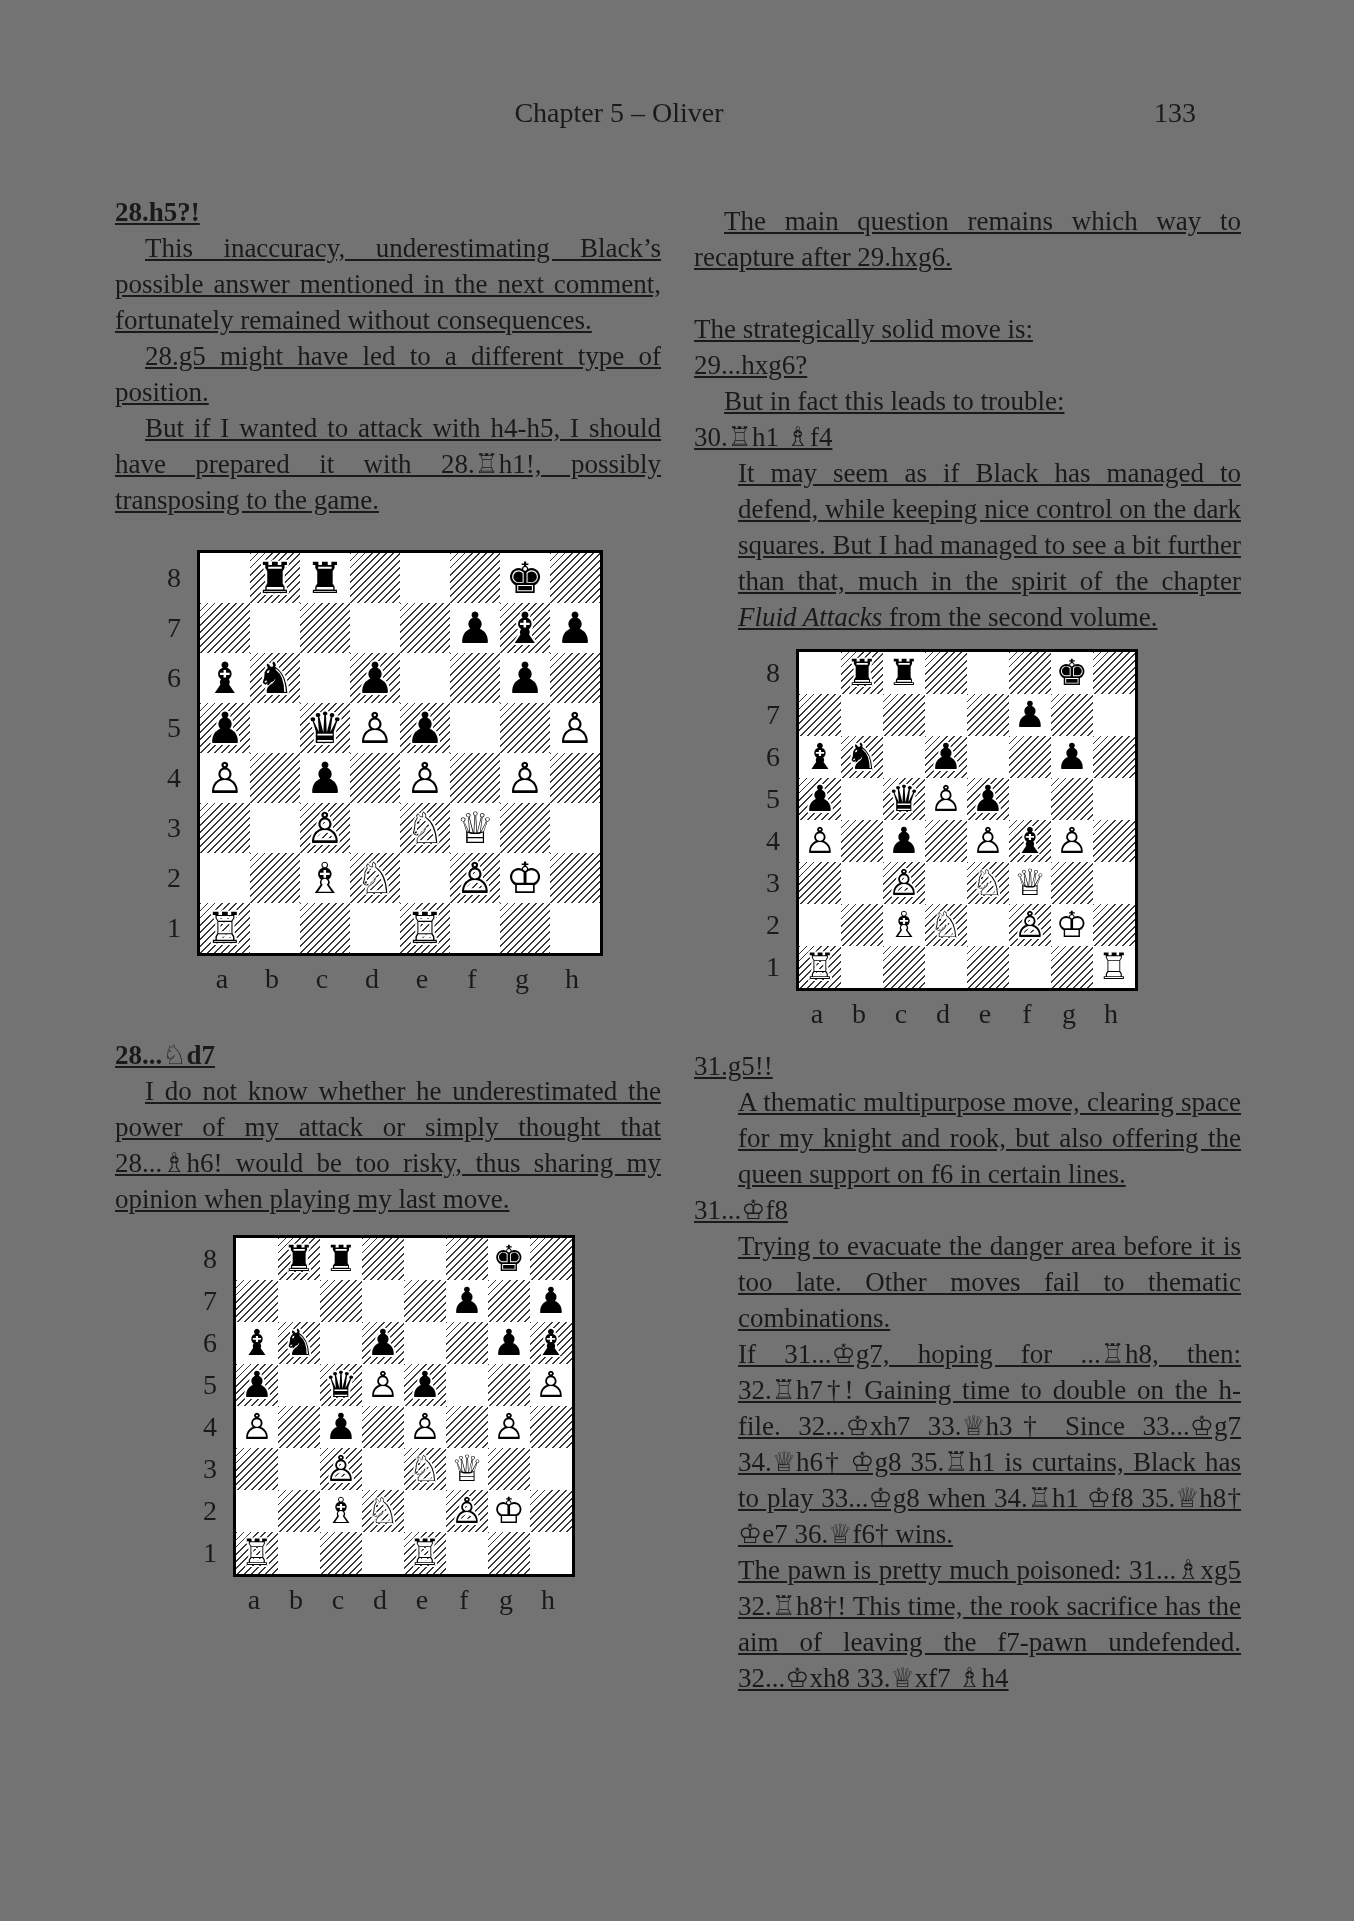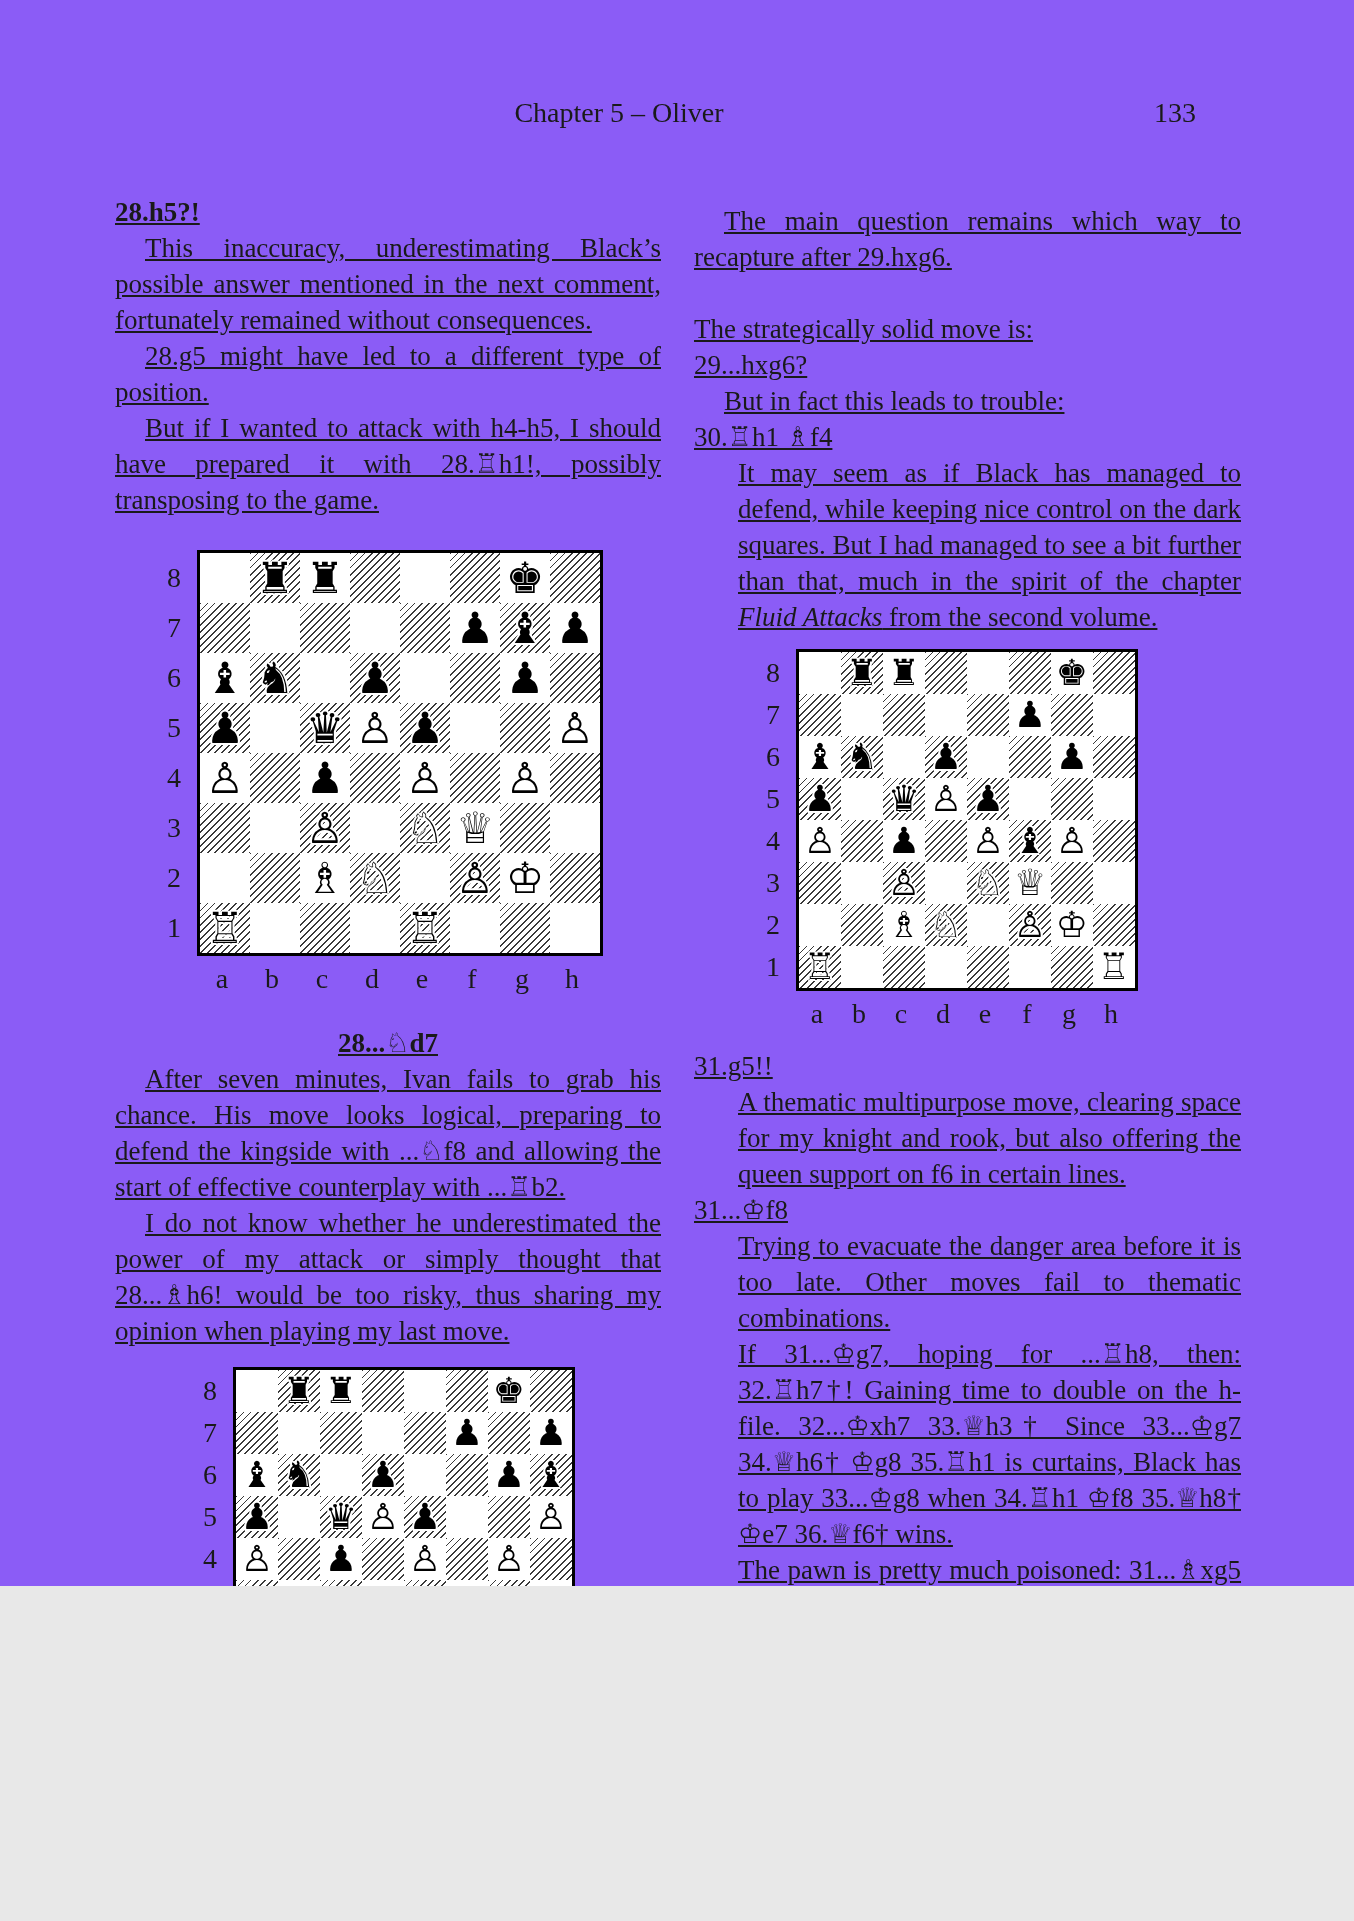--- a/index.html
+++ b/index.html
@@ -1,17 +1,17 @@
 <!DOCTYPE html>
 <html><head>
 <meta charset="utf-8">
 <style>
   html,body { margin:0; padding:0; background:#e8e8e8; }
   .page {
-    position:relative; width:1354px; height:1586px; background:#8b5cf6;
+    position:relative; width:1354px; height:1921px; background:#737373;
     font-family:"Liberation Serif","DejaVu Serif","DejaVu Sans",serif;
     color:#1a1a1a; overflow:hidden;
   }
   .running-head { position:absolute; top:97px; left:0; width:1238px; text-align:center; font-size:28px; }
   .page-number  { position:absolute; top:97px; left:1096px; width:100px; text-align:right; font-size:28px; }
 
   .col { position:absolute; font-size:27px; line-height:36px; text-align:justify; }
   .col-left  { left:115px; top:194px; width:546px; }
   .col-right { left:694px; top:203px; width:547px; }
 
@@ -35,21 +35,21 @@
   .pc { position:absolute; inset:0; display:flex; align-items:center; justify-content:center;
         font-family:"DejaVu Sans",sans-serif; font-size:calc(var(--sq)*0.86); line-height:1; color:#000;
         text-shadow: 2px 0 0 #fff, -2px 0 0 #fff, 0 2px 0 #fff, 0 -2px 0 #fff,
                      1.5px 1.5px 0 #fff, -1.5px 1.5px 0 #fff, 1.5px -1.5px 0 #fff, -1.5px -1.5px 0 #fff; }
   .file-labels { grid-column:2; display:flex; padding-top:8px; }
   .file-label { width:var(--sq); text-align:center; font-size:28px; line-height:1.1; }
 
   #diagram-1 { --sq:50px; margin:32px 0 0 40px; }
   #diagram-2 { --sq:42px; margin:18px 0 0 76px; }
   #diagram-3 { --sq:42px; margin:14px 0 18px 60px; }
-  .heading-2 { margin-top:30px;text-align:center; }
+  .heading-2 { margin-top:42px; }
 </style>
 </head>
 <body>
 
 <div class="page">
 
   <div class="running-head">Chapter 5 – Oliver</div>
   <div class="page-number">133</div>
 
   <div class="col col-left">
@@ -197,21 +197,20 @@
           <div class="file-label">c</div>
           <div class="file-label">d</div>
           <div class="file-label">e</div>
           <div class="file-label">f</div>
           <div class="file-label">g</div>
           <div class="file-label">h</div>
         </div>
       </div>
 
     <p class="move-heading heading-2">28...♘d7</p>
-    <p class="indent">After seven minutes, Ivan fails to grab his chance. His move looks logical, preparing to defend the kingside with ...♘f8 and allowing the start of effective counterplay with ...♖b2.</p>
     <p class="indent">I do not know whether he underestimated the power of my attack or simply thought that 28...♗h6! would be too risky, thus sharing my opinion when playing my last move.</p>
 
     <div id="diagram-2" class="diagram">
         <div class="rank-labels">
           <div class="rank-label">8</div>
           <div class="rank-label">7</div>
           <div class="rank-label">6</div>
           <div class="rank-label">5</div>
           <div class="rank-label">4</div>
           <div class="rank-label">3</div>

